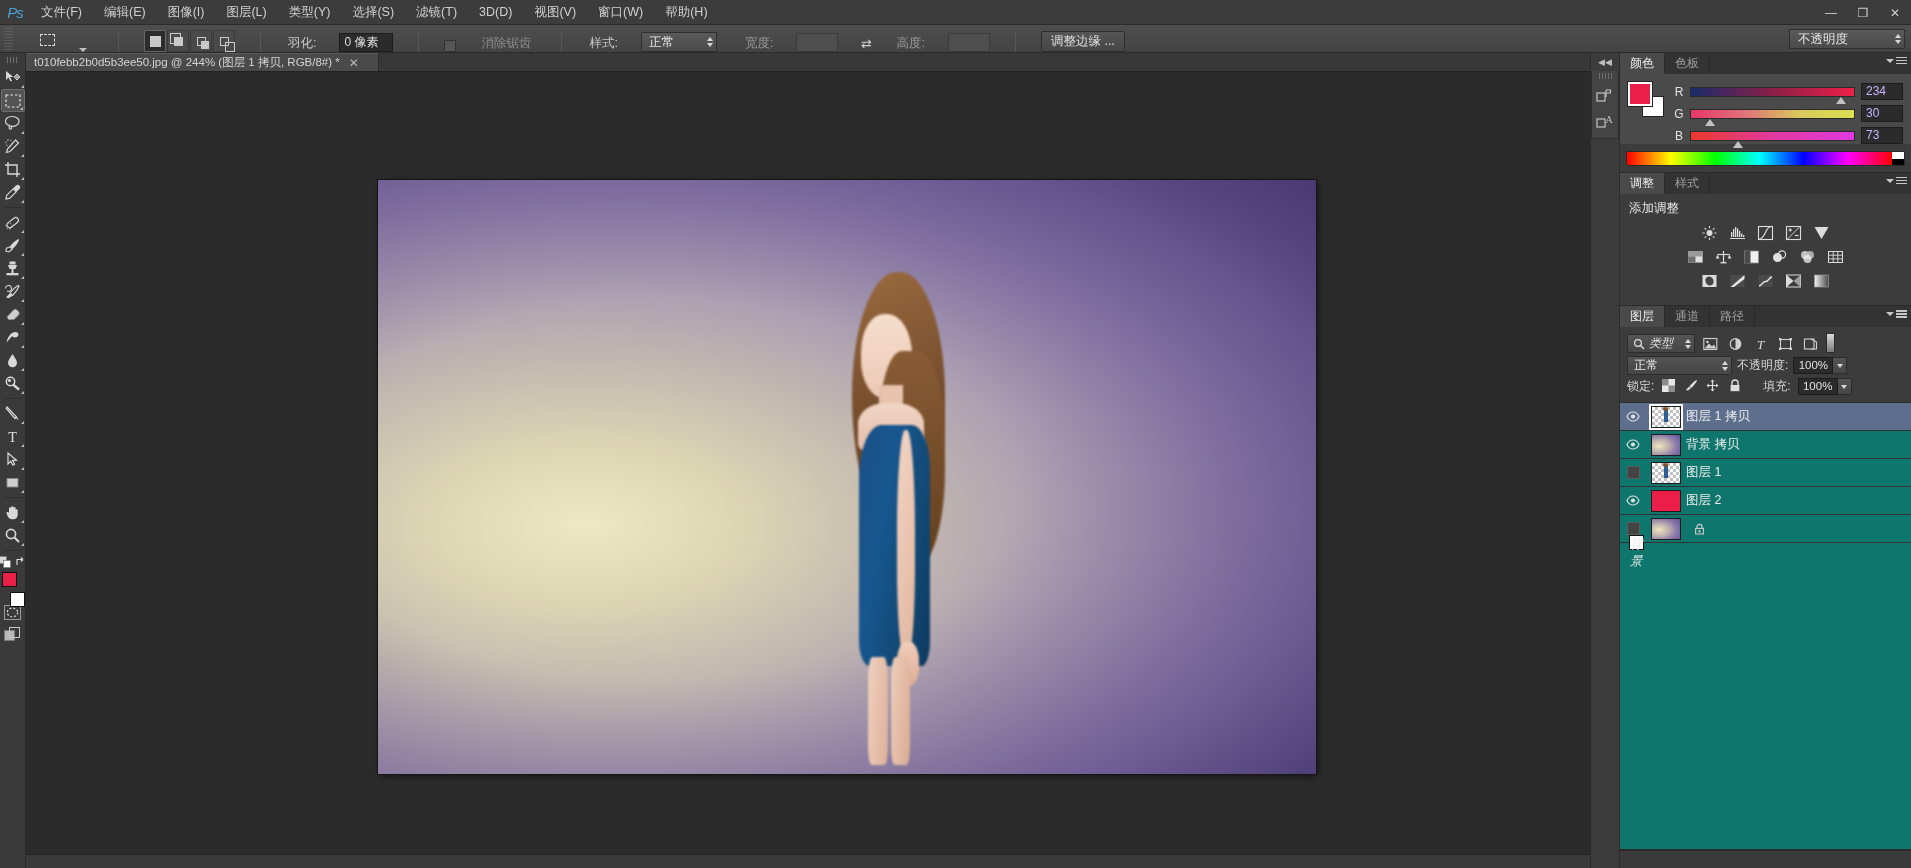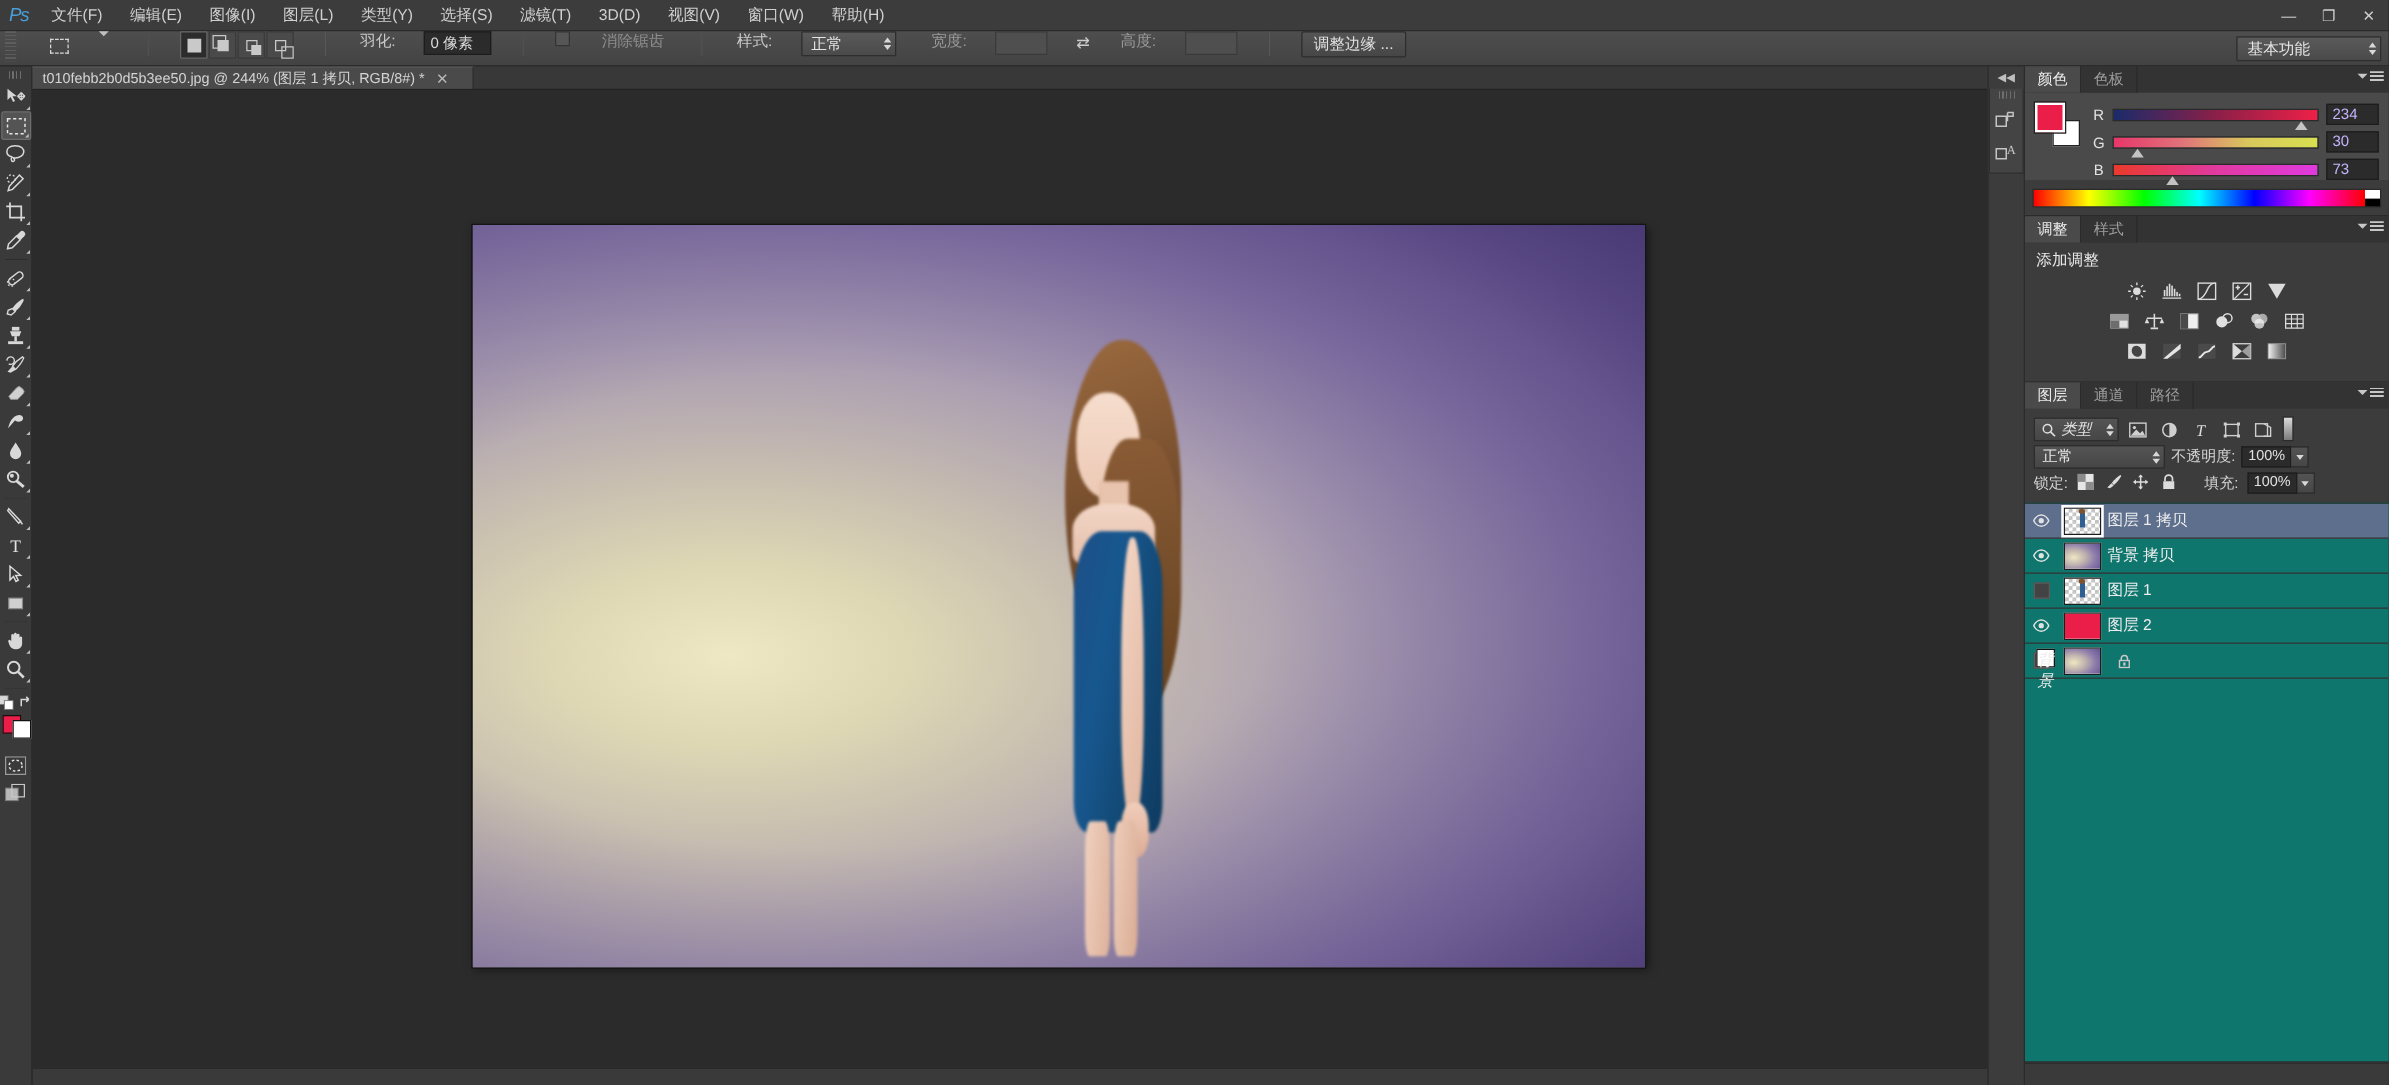--- a/index.html
+++ b/index.html
@@ -15,21 +15,21 @@
   
   .menubar{height:25px;background:#3c3c3c;display:flex;align-items:center;flex:0 0 25px;
            border-bottom:1px solid #2a2a2a;position:relative;}
   .ps-logo{width:30px;height:25px;display:flex;align-items:center;justify-content:center;
            color:#4a9fd8;font-weight:normal;font-size:15px;font-style:italic;letter-spacing:-1px;}
   .menu-item{padding:0 11px;height:25px;line-height:25px;color:#d0d0d0;font-size:12.5px;white-space:nowrap;cursor:default;}
   .wincontrols{position:absolute;right:0;top:0;height:25px;display:flex;}
   .wc{width:32px;height:25px;display:flex;align-items:center;justify-content:center;color:#cfcfcf;font-size:12px;}
 
   
-  .optionsbar{height:28px;background:#474747;display:flex;align-items:flex-start;flex:0 0 28px;
+  .optionsbar{height:28px;background:#474747;display:flex;align-items:flex-end;flex:0 0 28px;
               border-bottom:1px solid #2b2b2b;padding-left:4px;gap:18px;position:relative;
               background:linear-gradient(#4e4e4e,#434343);}
   .grip{width:9px;height:24px;background:
       repeating-linear-gradient(to bottom,#6a6a6a 0 1px,transparent 1px 3px);
       opacity:.6;margin-right:3px;}
   .tool-current{width:26px;height:24px;display:flex;align-items:center;justify-content:center;}
   .marq-ic{width:15px;height:12px;border:1px dashed #d8d8d8;}
   .tri-down{width:0;height:0;border-left:4px solid transparent;border-right:4px solid transparent;
             border-top:4px solid #c0c0c0;margin:0 6px 0 1px;}
   .sep-v{width:1px;height:20px;background:#343434;border-right:1px solid #585858;margin:0 7px;}
@@ -72,21 +72,21 @@
            display:flex;flex-direction:column;align-items:center;padding-top:2px;flex:0 0 26px;}
   .tgrip{width:12px;height:6px;background:repeating-linear-gradient(to right,#6e6e6e 0 1px,transparent 1px 3px);margin:2px 0 3px;}
   .tool{width:24px;height:23px;display:flex;align-items:center;justify-content:center;position:relative;}
   .tool.active{background:#545454;border:1px solid #6d6d6d;border-radius:2px;}
   .tool svg{display:block;}
   .tool .corner{position:absolute;right:1px;bottom:1px;width:0;height:0;
     border-left:3px solid transparent;border-bottom:3px solid #bdbdbd;}
   .tsep{width:18px;height:1px;background:#4e4e4e;border-top:1px solid #2e2e2e;margin:3px 0;}
   .colorswatches{position:relative;width:24px;height:26px;margin-top:4px;}
   .fg{position:absolute;left:1px;top:0;width:15px;height:15px;border:1px solid #111;}
-  .bg{position:absolute;left:9px;top:4px;width:15px;height:15px;background:#fff;border:1px solid #111;}
+  .bg{position:absolute;left:9px;top:20px;width:15px;height:15px;background:#fff;border:1px solid #111;}
   .qmask{width:22px;height:20px;display:flex;align-items:center;justify-content:center;margin-top:4px;}
   .smode{width:22px;height:20px;display:flex;align-items:center;justify-content:center;margin-top:2px;}
 
   
   .docarea{flex:1;display:flex;flex-direction:column;min-width:0;background:#2b2b2b;}
   .tabstrip{height:19px;background:#383838;display:flex;align-items:stretch;flex:0 0 19px;
             border-bottom:1px solid #222;}
   .doctab{background:#4a4a4a;display:flex;align-items:center;padding:0 16px 0 8px;gap:6px;
           font-size:11.5px;color:#d4d4d4;border-right:1px solid #2a2a2a;
           border-top:1px solid #5a5a5a;max-width:560px;}
@@ -284,21 +284,21 @@
     <div class="olabel" style="margin-left:10px;color:#9a9a9a">宽度:</div>
     <div class="ofield" style="width:42px;background:#4f4f4f;border-color:#3a3a3a"></div>
     <div class="swapic">⇄</div>
     <div class="olabel" style="color:#9a9a9a">高度:</div>
     <div class="ofield" style="width:42px;background:#4f4f4f;border-color:#3a3a3a"></div>
 
     <div class="sep-v"></div>
     <div class="obtn">调整边缘 ...</div>
 
     <div class="ws-drop">
-      <span>基本功能</span>
+      <span>不透明度</span>
       <span class="spin">
           <i class="u"></i>
           <i class="d"></i>
         </span>
     </div>
   </div>
 
   <div class="bodyrow">
 
     <div class="toolbar">

